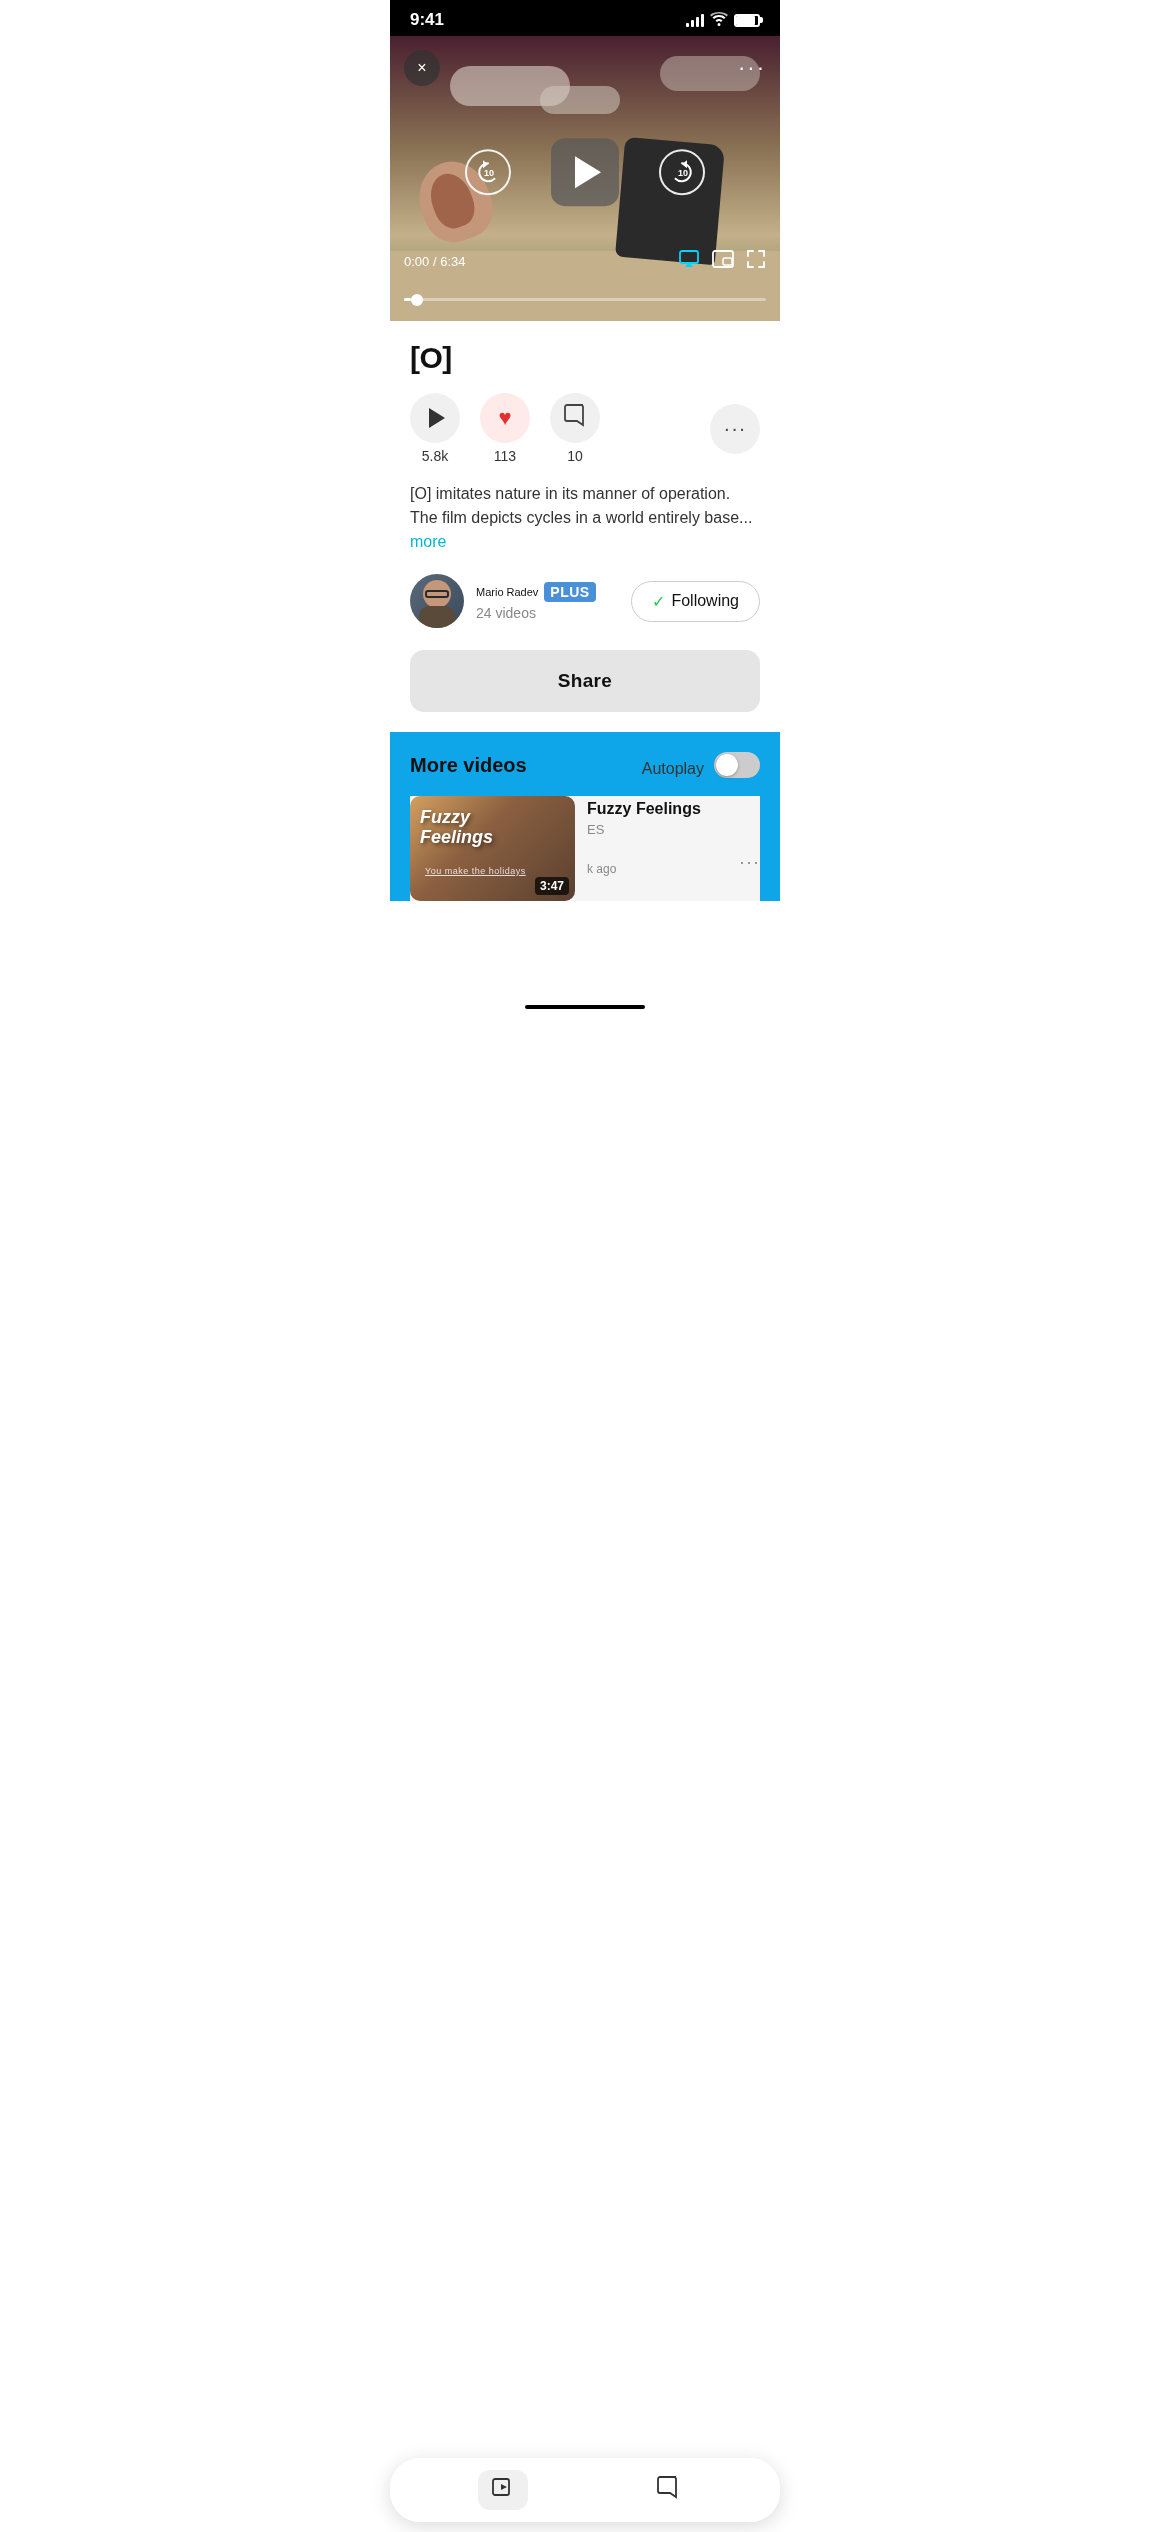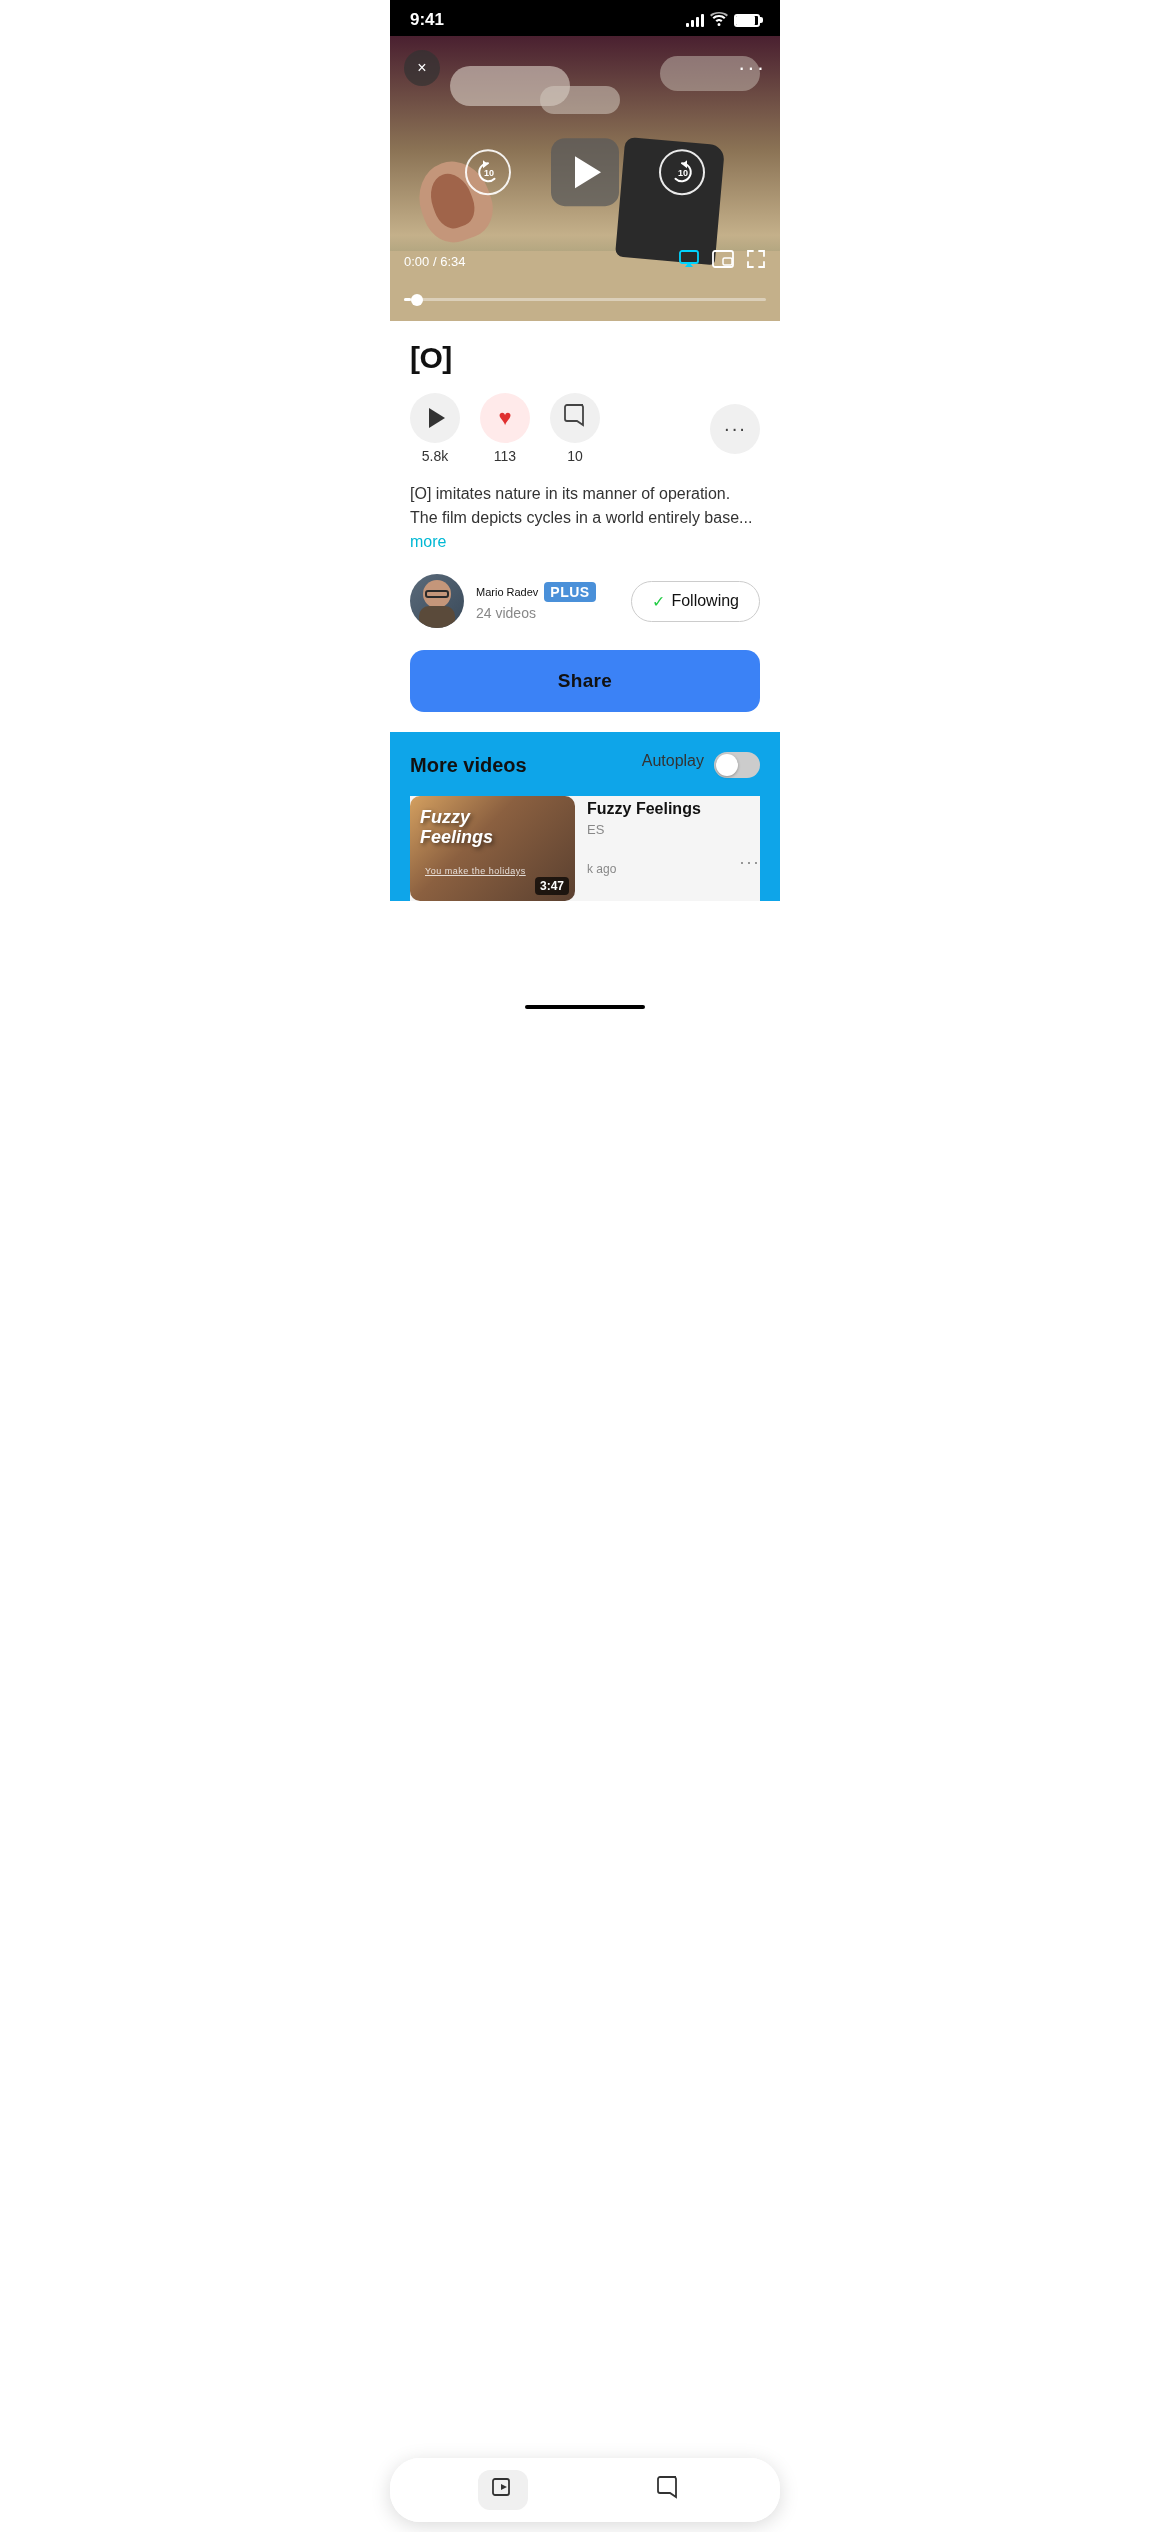--- a/index.html
+++ b/index.html
@@ -421,21 +421,21 @@
       color: #22cc44;
       font-size: 16px;
     }
 
     
     .share-section {
       padding: 0 20px 20px;
     }
     .share-btn {
       width: 100%;
-      background: #3b82f6;
+      background: #e5e5e5;
       border: none;
       border-radius: 14px;
       padding: 20px;
       font-size: 19px;
       font-weight: 700;
       color: #111;
       cursor: pointer;
       letter-spacing: 0.3px;
     }
 
@@ -450,21 +450,21 @@
       align-items: center;
       margin-bottom: 18px;
     }
     .more-videos-title {
       font-size: 20px;
       font-weight: 700;
       color: #111;
     }
     .autoplay-row {
       display: flex;
-      align-items: flex-start;
+      align-items: flex-end;
       gap: 10px;
     }
     .autoplay-label {
       font-size: 16px;
       color: #333;
     }
     .toggle-switch {
       width: 46px;
       height: 26px;
       background: #ccc;

